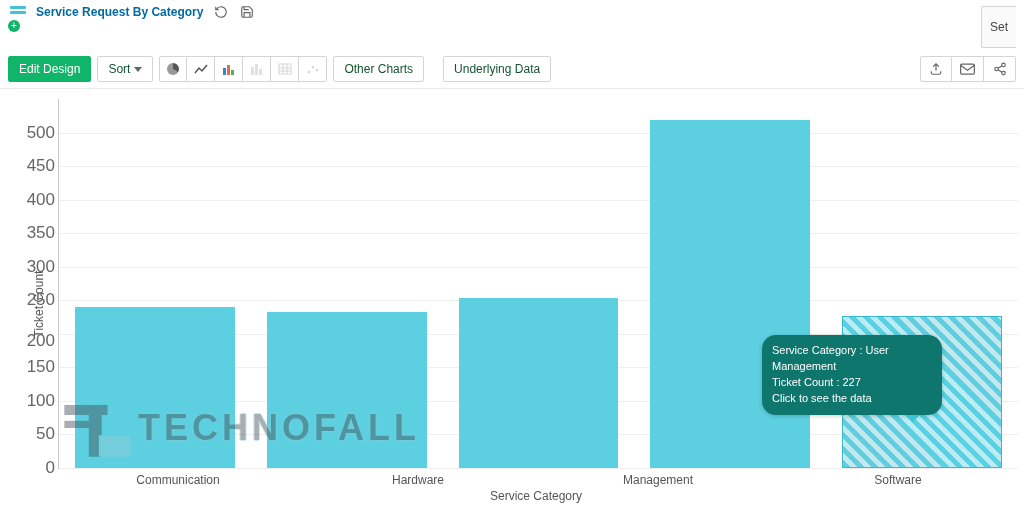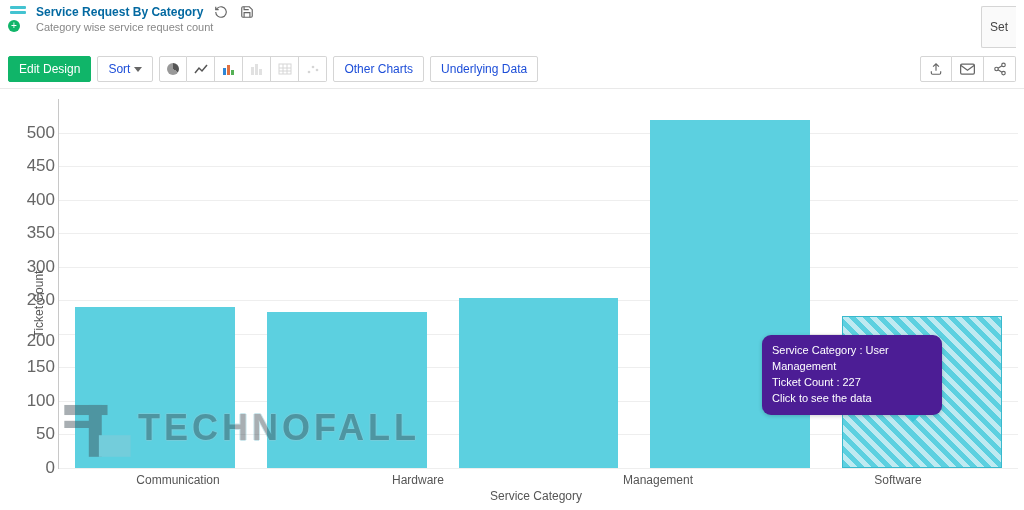--- a/index.html
+++ b/index.html
@@ -43,21 +43,21 @@
     border:1px solid #d5d5d5; border-radius:2px; background:#fafafa;
     padding:13px 8px; font-size:12px; color:#444; margin-top:2px; cursor:pointer;
     border-right:none; border-top-right-radius:0; border-bottom-right-radius:0;
   }
 
   .toolbar {
     display:flex; align-items:center; padding:6px 8px; border-bottom:1px solid #e9e9e9;
   }
   .btn {
     border:1px solid #d5d5d5; border-radius:2px; background:#fff;
-    padding:4px 10px; font-size:12px; color:#1d4ed8; cursor:pointer;
+    padding:4px 10px; font-size:12px; color:#14532d; cursor:pointer;
     display:inline-flex; align-items:center; gap:4px; height:26px;
   }
   .btn.primary { background:#10b569; border-color:#10b569; color:#fff; font-weight:500; }
   .btn + .btn, .btn + .icon-group { margin-left:6px; }
   .caret-down { width:0;height:0;border-left:4px solid transparent;border-right:4px solid transparent;border-top:5px solid #666; }
   .icon-group { display:flex; gap:0; }
   .icon-group .ibtn {
     width:28px; height:26px; border:1px solid #d5d5d5; border-left:none;
     display:flex; align-items:center; justify-content:center; cursor:pointer; background:#fff;
   }
@@ -93,22 +93,22 @@
   }
   .bar.hover {
     background: repeating-linear-gradient(45deg, #5cd0e0 0, #5cd0e0 5px, #bfeaf1 5px, #bfeaf1 10px);
     border:1px solid #39b9cd;
   }
   .x-labels { display:flex; margin-top:4px; width:960px; }
   .x-lab { flex:1; text-align:center; font-size:12px; color:#555; }
   .x-title { text-align:center; font-size:12px; color:#555; margin-top:2px; }
 
   .tooltip {
-    position:absolute; background:#4c1d95; color:#fff; font-size:11px;
-    border-radius:9px; padding:8px 10px; line-height:1.45; box-shadow:0 1px 4px rgba(0,0,0,0.2);
+    position:absolute; background:#0f766e; color:#fff; font-size:11px;
+    border-radius:14px; padding:8px 10px; line-height:1.45; box-shadow:0 1px 4px rgba(0,0,0,0.2);
     max-width:180px;
   }
   .tooltip::after {
     content:""; position:absolute; right:22px; bottom:-7px;
     border-left:7px solid transparent; border-right:7px solid transparent; border-top:7px solid #3cc5d7;
   }
 
   .watermark {
     position:absolute; left:60px; bottom:55px; opacity:0.45; font-family: Arial, sans-serif;
     display:flex; align-items:center; gap:6px; pointer-events:none;
@@ -137,21 +137,20 @@
             <path d="M3 3v5h5"></path>
           </svg>
       </span>
       <span class="hdr-icon">
         <svg width="14" height="14" viewBox="0 0 24 24" fill="none" stroke="#666" stroke-width="2">
             <path d="M19 21H5a2 2 0 0 1-2-2V5a2 2 0 0 1 2-2h11l5 5v11a2 2 0 0 1-2 2z"></path>
             <path d="M17 21v-8H7v8M7 3v5h8"></path>
           </svg>
       </span>
     </div>
-    <span class="subtitle">Category wise service request count</span>
   </div>
   <div class="spacer"></div>
   <button class="set-btn">Set</button>
 </div>
 
 <div class="toolbar">
   <button class="btn primary">Edit Design</button>
   <button class="btn">
     <span>Sort</span>
     <span class="caret-down"></span>
@@ -187,21 +186,21 @@
     </div>
     <div class="ibtn dim">
       <svg width="14" height="12" viewBox="0 0 14 12" fill="#888">
           <circle cx="3" cy="9" r="1.3"></circle>
           <circle cx="7" cy="4" r="1.3"></circle>
           <circle cx="11" cy="7" r="1.3"></circle>
         </svg>
     </div>
   </div>
   <button class="btn" style="margin-left:6px">Other Charts</button>
-  <button class="btn" style="margin-left:6px">Underlying Data</button>
+  <button class="btn" style="margin-left:19px">Underlying Data</button>
 
   <div class="right-tools">
     <div class="rbtn">
       <svg width="14" height="14" viewBox="0 0 24 24" fill="none" stroke="#666" stroke-width="2">
           <path d="M4 16v3a2 2 0 0 0 2 2h12a2 2 0 0 0 2-2v-3"></path>
           <path d="M12 3v12M7 8l5-5 5 5"></path>
         </svg>
     </div>
     <div class="rbtn">
       <svg width="15" height="12" viewBox="0 0 24 18" fill="none" stroke="#666" stroke-width="2">

